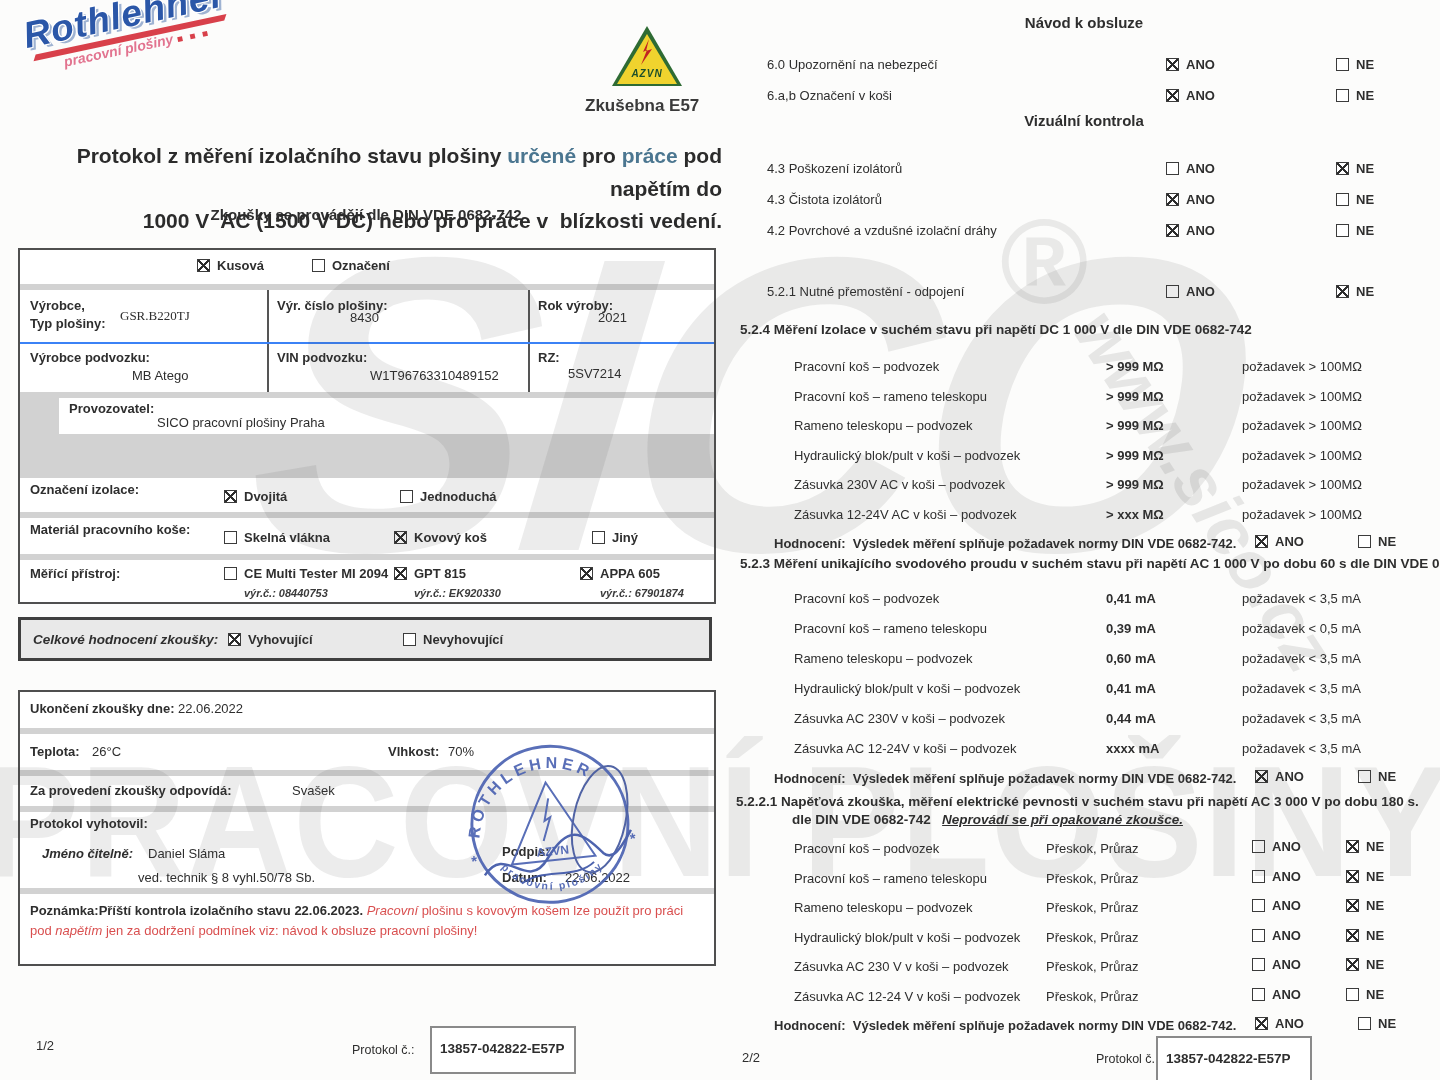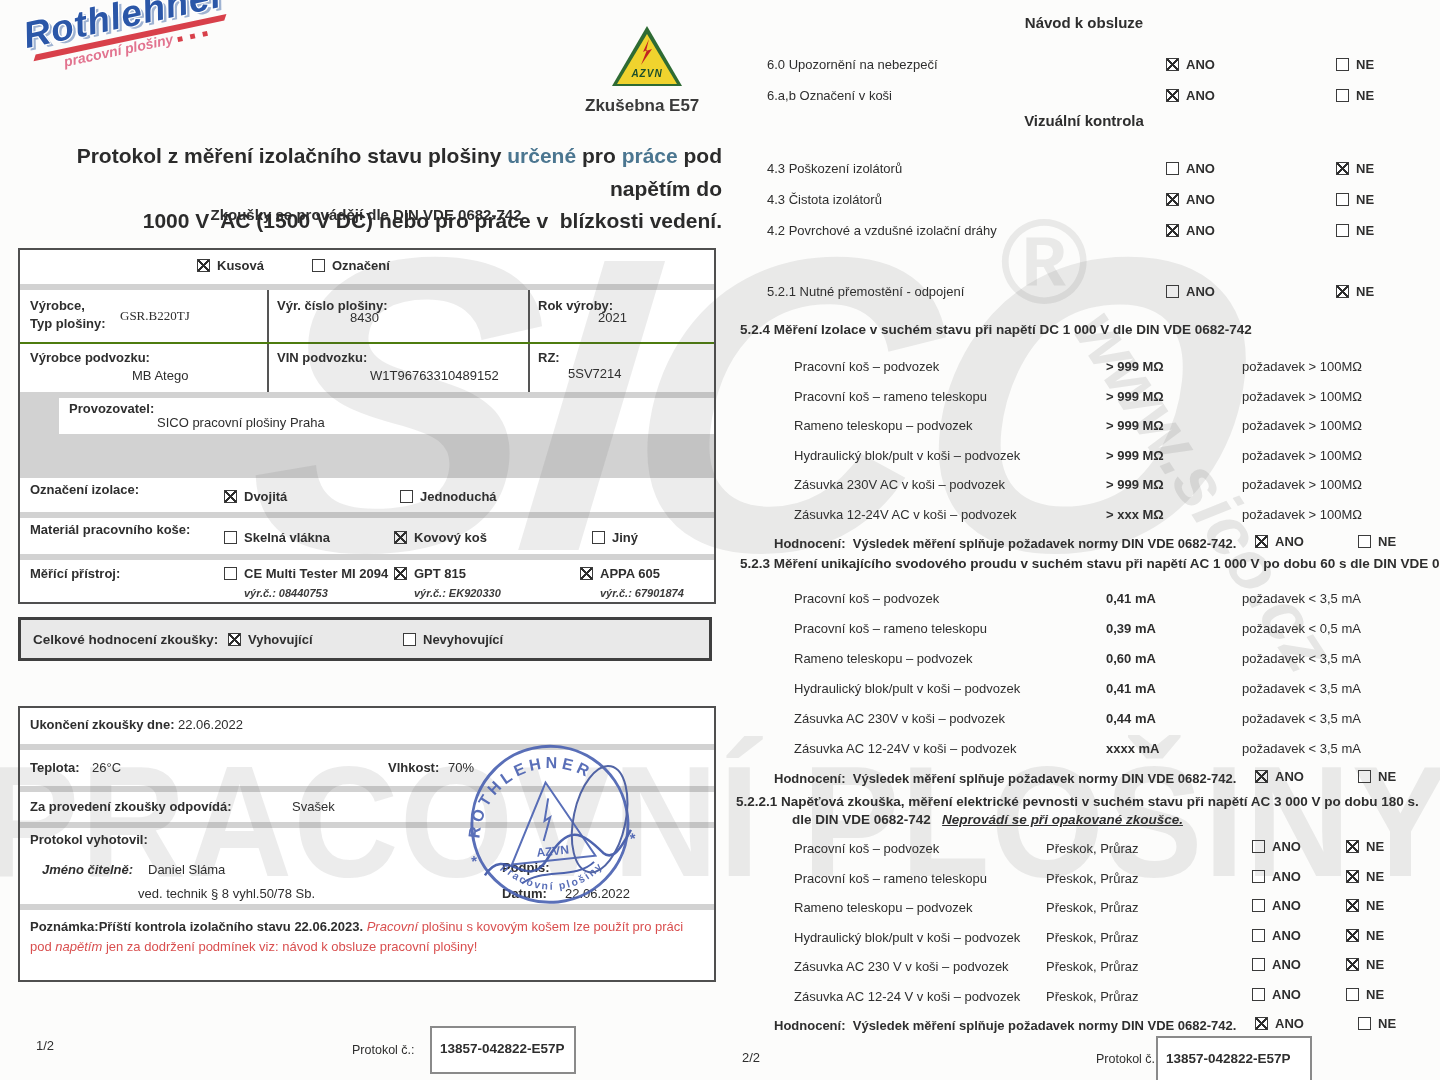--- a/index.html
+++ b/index.html
@@ -42,21 +42,21 @@
   .lab{left:585px;top:96px;font-size:17px;font-weight:bold;color:#3a3a3a;}
 
   .title{left:10px;top:140px;width:712px;text-align:right;font-size:21px;font-weight:bold;line-height:1.55;color:#2b2b2b;}
   .title .blue{color:#4b7690;}
   .title .l2{white-space:pre;}
   .subtitle{left:10px;top:206px;width:712px;text-align:center;font-size:15px;font-weight:bold;}
 
   
   .ltab{background:#d2d2d2;border:2px solid #4f4f4f;}
   #t1{left:18px;top:248px;width:694px;height:352px;}
-  #t2{left:18px;top:706px;width:694px;height:272px;}
+  #t2{left:18px;top:690px;width:694px;height:272px;}
   .row{position:absolute;left:0;right:0;background:#fff;font-size:13px;}
   .row .lb{position:absolute;font-weight:bold;font-size:13px;white-space:nowrap;}
   .row .vl{position:absolute;font-size:13px;white-space:nowrap;}
   .vsep{position:absolute;top:0;bottom:0;width:2px;background:#555;}
   .sn{position:absolute;font-size:11px;font-style:italic;font-weight:bold;color:#3a3a3a;white-space:nowrap;}
 
   #celk{left:18px;top:617px;width:694px;height:44px;border:3px solid #3f3f3f;background:#e9e9e9;box-sizing:border-box;}
 
   .note-red{color:#d94f4f;}
   .note{line-height:1.55;font-size:13px;}
@@ -136,21 +136,21 @@
         <span class="lb" style="left:10px;top:8px;">Výrobce,</span>
         <span class="lb" style="left:10px;top:26px;">Typ plošiny:</span>
         <span class="vl" style="left:100px;top:18px;font-family:Liberation Serif, serif;">GSR.B220TJ</span>
         <span class="lb" style="left:257px;top:8px;">Výr. číslo plošiny:</span>
         <span class="vl" style="left:330px;top:20px;">8430</span>
         <span class="lb" style="left:518px;top:8px;">Rok výroby:</span>
         <span class="vl" style="left:578px;top:20px;">2021</span>
         <span class="vsep" style="left:247px;"></span>
           <span class="vsep" style="left:508px;"></span>
       </div>
-      <div class="row" style="top:92px;height:50px;border-top:2px solid #4d7c0f;box-sizing:border-box;">
+      <div class="row" style="top:92px;height:50px;border-top:2px solid #3b82f6;box-sizing:border-box;">
         <span class="lb" style="left:10px;top:6px;">Výrobce podvozku:</span>
         <span class="vl" style="left:112px;top:24px;">MB Atego</span>
         <span class="lb" style="left:257px;top:6px;">VIN podvozku:</span>
         <span class="vl" style="left:350px;top:24px;">W1T96763310489152</span>
         <span class="lb" style="left:518px;top:6px;">RZ:</span>
         <span class="vl" style="left:548px;top:22px;">5SV7214</span>
         <span class="vsep" style="left:247px;"></span>
           <span class="vsep" style="left:508px;"></span>
       </div>
       <div class="row" style="top:148px;height:36px;margin-left:39px;">
@@ -197,21 +197,21 @@
             <span class="cb checked"></span>
             <span>APPA 605</span>
           </span>
         <span class="sn" style="left:224px;top:27px;">výr.č.: 08440753</span>
         <span class="sn" style="left:394px;top:27px;">výr.č.: EK920330</span>
         <span class="sn" style="left:580px;top:27px;">výr.č.: 67901874</span>
       </div>
     </div>
 
     <div class="abs" id="celk">
-      <span class="abs b" style="left:12px;top:12px;font-size:13.5px;">Celkové hodnocení zkoušky:</span>
+      <span class="abs b" style="left:12px;top:12px;font-size:13.5px;font-style:italic;">Celkové hodnocení zkoušky:</span>
       <span class="opt abs" style="left:207px;top:12px;">
           <span class="cb checked"></span>
           <span>Vyhovující</span>
         </span>
       <span class="opt abs" style="left:382px;top:12px;">
           <span class="cb"></span>
           <span>Nevyhovující</span>
         </span>
     </div>
 

